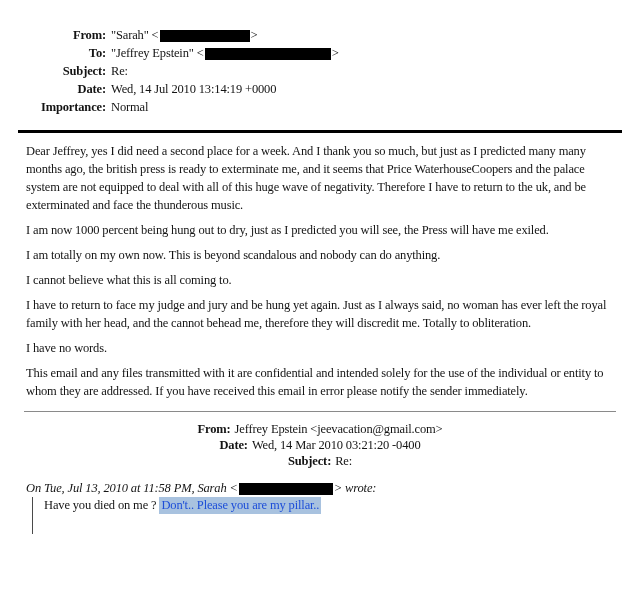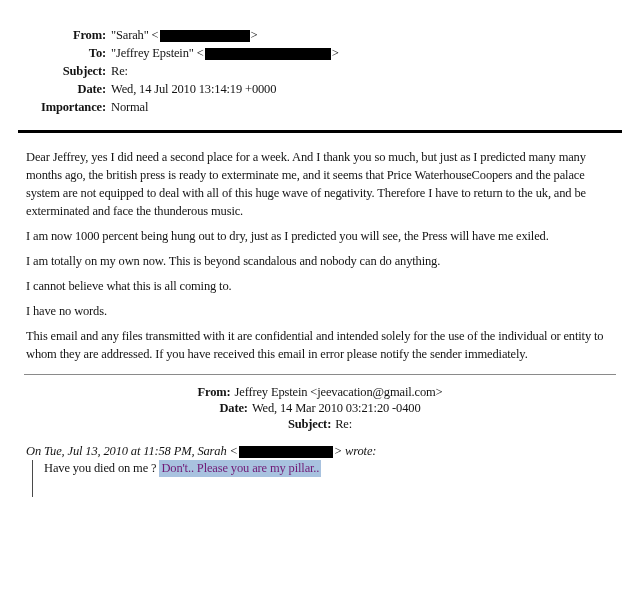--- a/index.html
+++ b/index.html
@@ -59,21 +59,21 @@
     margin: 14px -8px 0 -8px;
   }
   .hr-thin {
     height: 1px;
     background: #8a8a8a;
     border: none;
     margin: 11px -2px 9px -2px;
   }
 
   
-  .body-text { margin-top: 15px; }
+  .body-text { margin-top: 9px; }
   .para {
     line-height: 18px;
     margin: 0 0 7px 0;
     max-width: 588px;
   }
 
   
   .hdr2 { margin-top: 0; }
   .h2row {
     line-height: 16px;
@@ -95,21 +95,21 @@
   .quote-block {
     margin-left: 6px;
     margin-top: 0;
     border-left: 1px solid #4a4a4a;
     padding-left: 11px;
     line-height: 17px;
     padding-bottom: 20px;
   }
   .hl {
     background: #a8c2df;
-    color: #701a75;
+    color: #1d4ed8;
     padding: 1px 2px 2px 2px;
   }
 </style>
 </head>
 <body>
 
 <div class="page">
 
   <div class="hdr1">
     <div class="hrow">
@@ -134,20 +134,21 @@
     </div>
   </div>
 
   <hr class="hr-thick">
 
   <div class="body-text">
     <p class="para">Dear Jeffrey, yes I did need a second place for a week. And I thank you so much, but just as I predicted many many months ago, the british press is ready to exterminate me, and it seems that Price WaterhouseCoopers and the palace system are not equipped to deal with all of this huge wave of negativity. Therefore I have to return to the uk, and be exterminated and face the thunderous music.</p>
     <p class="para">I am now 1000 percent being hung out to dry, just as I predicted you will see, the Press will have me exiled.</p>
     <p class="para">I am totally on my own now. This is beyond scandalous and nobody can do anything.</p>
     <p class="para">I cannot believe what this is all coming to.</p>
+    <p class="para">I have to return to face my judge and jury and be hung yet again. Just as I always said, no woman has ever left the royal family with her head, and the cannot behead me, therefore they will discredit me. Totally to obliteration.</p>
     <p class="para">I have no words.</p>
     <p class="para">This email and any files transmitted with it are confidential and intended solely for the use of the individual or entity to whom they are addressed. If you have received this email in error please notify the sender immediately.</p>
   </div>
 
   <hr class="hr-thin">
 
   <div class="hdr2">
     <div class="h2row">
       <b>From:</b><span>Jeffrey Epstein &lt;jeevacation@gmail.com&gt;</span>
     </div>

